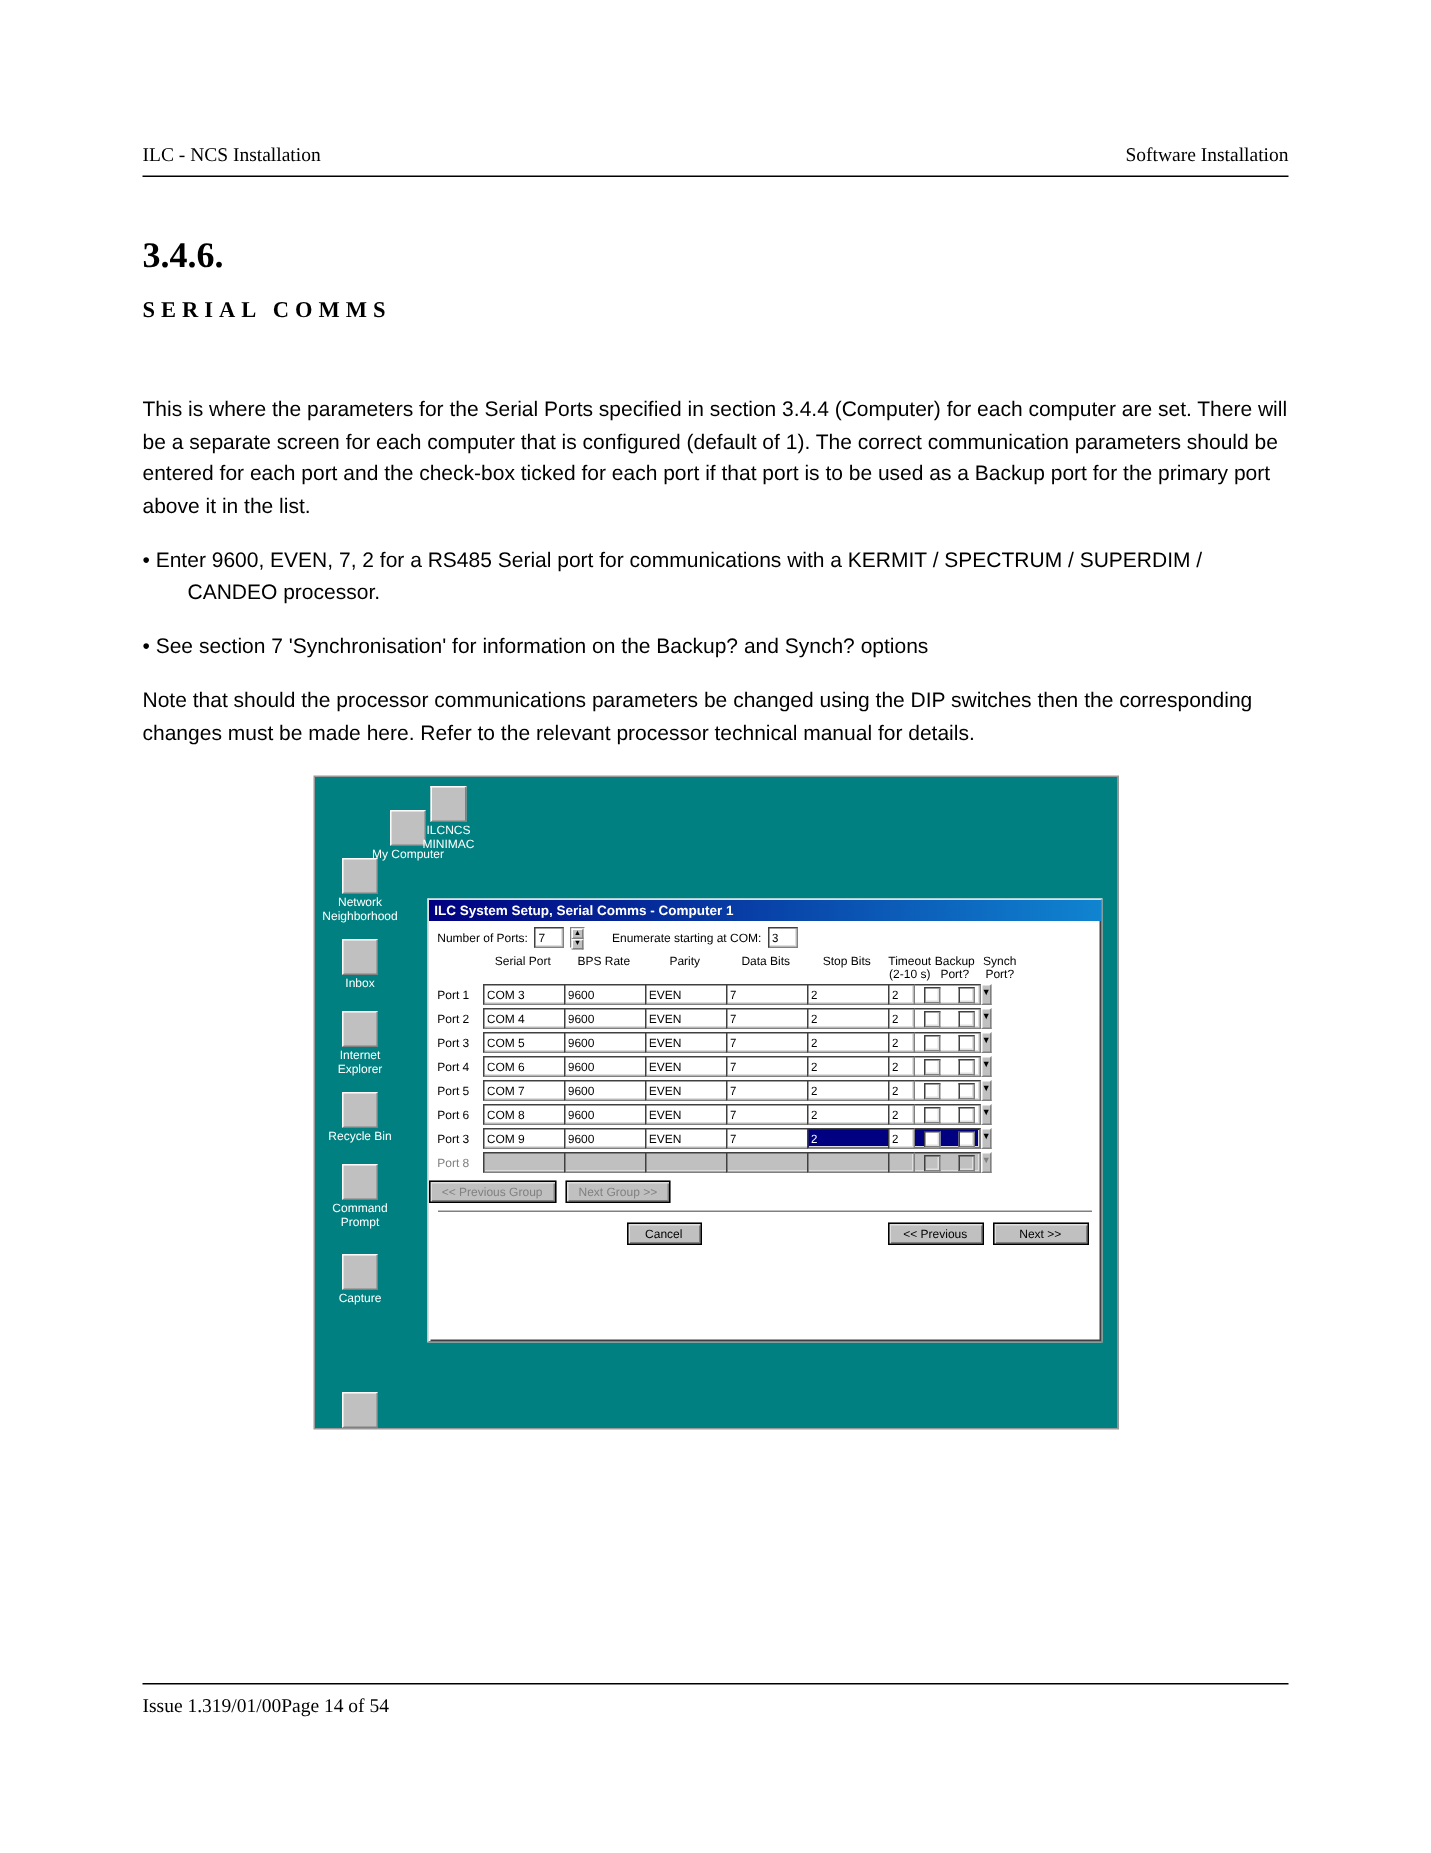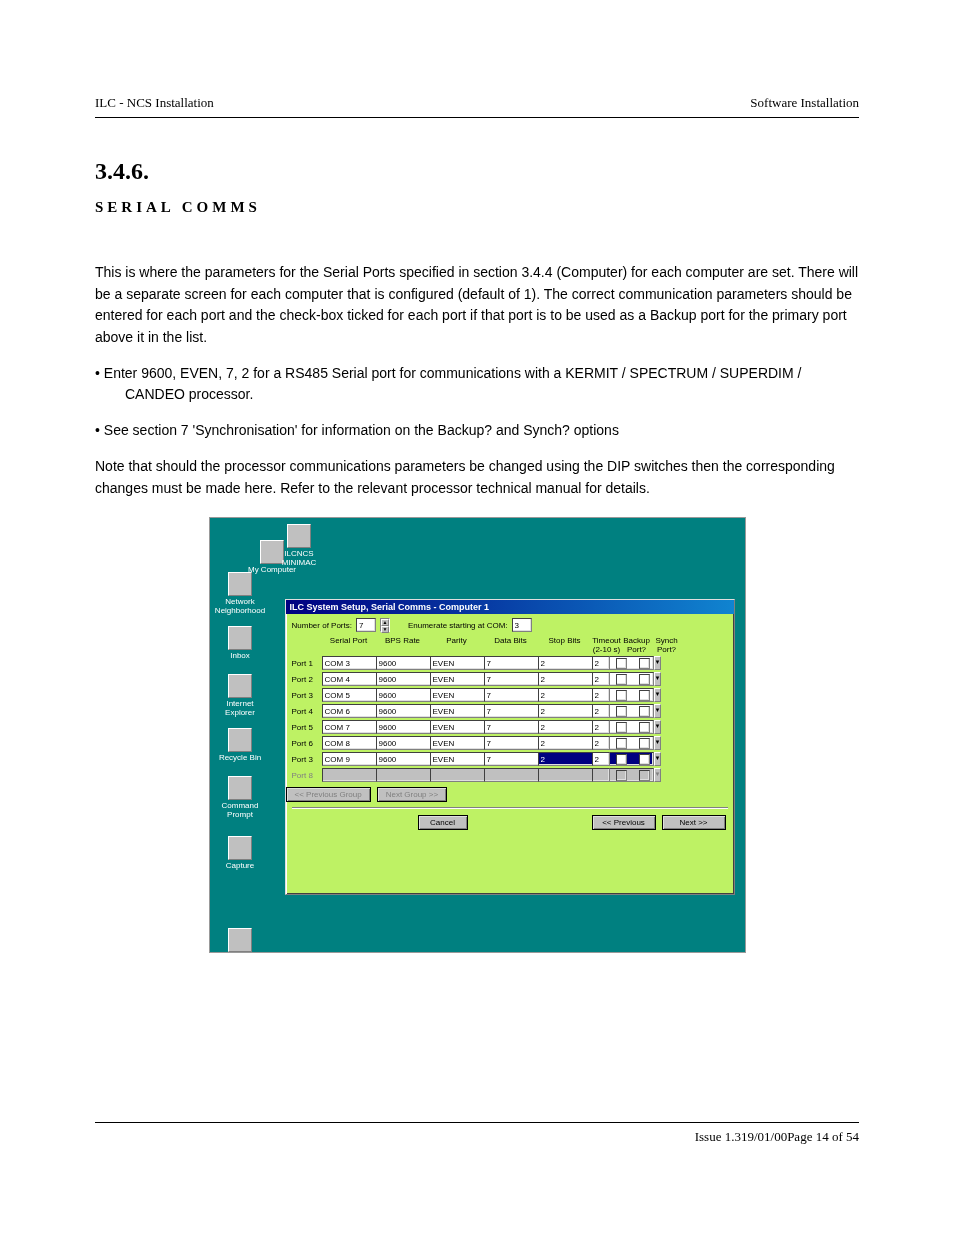--- a/index.html
+++ b/index.html
@@ -8,21 +8,21 @@
 .hr{border-top:1px solid #000;margin-bottom:20px}
 .hdr{display:flex;justify-content:space-between;font-size:13px;margin-bottom:6px}
 .hnum{font-weight:bold;font-size:24px;margin:40px 0 14px}
 .htxt{font-weight:bold;font-size:15px;letter-spacing:4px;margin-bottom:46px}
 .body{font-family:Arial,sans-serif;font-size:14px;line-height:1.55;margin-bottom:14px}
 .hang{padding-left:30px;text-indent:-30px}
 .ss{margin:18px auto 0;width:537px;border:1px solid #999}
 .desk{width:535px;height:434px;background:#008080;position:relative;font-family:'MS Sans Serif',Tahoma,Arial,sans-serif;font-size:9px;overflow:hidden}
 .di{position:absolute;width:55px;text-align:center;color:#fff;font-size:8px;line-height:1.1}
 .di .ic{width:24px;height:24px;margin:0 auto 2px;background:#c0c0c0;border:1px solid #fff;border-right-color:#808080;border-bottom-color:#808080}
-.win{position:absolute;left:75px;top:81px;width:450px;height:296px;background:#bef264;border:1px solid #808080;border-top-color:#dfdfdf;border-left-color:#dfdfdf;box-shadow:inset 1px 1px 0 #fff,inset -1px -1px 0 #404040}
+.win{position:absolute;left:75px;top:81px;width:450px;height:296px;background:#ffffff;border:1px solid #808080;border-top-color:#dfdfdf;border-left-color:#dfdfdf;box-shadow:inset 1px 1px 0 #fff,inset -1px -1px 0 #404040}
 .tb{background:linear-gradient(90deg,#000080,#1084d0);color:#fff;padding:2px 4px;font-size:9px;font-weight:bold}
 .inst{margin:3px 6px;font-size:8px;color:#000;line-height:1.25}
 .ctl{display:flex;align-items:center;gap:4px;margin:4px 6px;font-size:8px}
 .inp{background:#fff;border:1px solid #808080;border-top-color:#404040;border-left-color:#404040;box-shadow:inset -1px -1px 0 #dfdfdf;height:14px;font-size:8px;padding:0 2px}
 .spin{border:1px solid #fff;border-top-color:#808080;border-left-color:#808080;width:10px;height:14px;display:flex;flex-direction:column}
 .spin div{flex:1;background:#c0c0c0;border:1px solid #fff;border-right-color:#808080;border-bottom-color:#808080;font-size:5px;text-align:center;line-height:5px}
 .grid{margin:0 6px}
 .gh{display:flex;font-size:8px;color:#000;margin-bottom:2px}
 .gh span{text-align:center}
 .gr{display:flex;align-items:center;margin-bottom:2px}
@@ -35,21 +35,21 @@
 .dis .inp,.dis .ar,.dis .cb{background:#c0c0c0;color:#808080}
 .dis .pl{color:#808080}
 .sep{border-top:1px solid #808080;border-bottom:1px solid #fff;margin:4px 6px}
 .btns{display:flex;gap:6px;margin:5px 0}
 .btn{background:#c0c0c0;border:1px solid #000;box-shadow:inset 1px 1px 0 #dfdfdf,inset -1px -1px 0 #808080;padding:2px 8px;font-size:8px;min-width:64px;text-align:center}
 .btn.dis{color:#808080}
 .btns2{display:flex;gap:8px;justify-content:space-between;margin:6px 8px}
 .sel{background:#000080;color:#fff}
 .ftr{position:absolute;bottom:90px;left:95px;right:95px;font-size:13px}
 .ftrhr{border-top:1px solid #000;margin-bottom:6px}
-.ftrrow{display:flex;justify-content:flex-end}
+.ftrrow{display:flex;justify-content:flex-start}
 </style>
 </head>
 <body>
 
 <div class="page">
   <div class="hdr">
     <span>ILC - NCS Installation</span>
     <span>Software Installation</span>
   </div>
   <div class="hr"></div>

